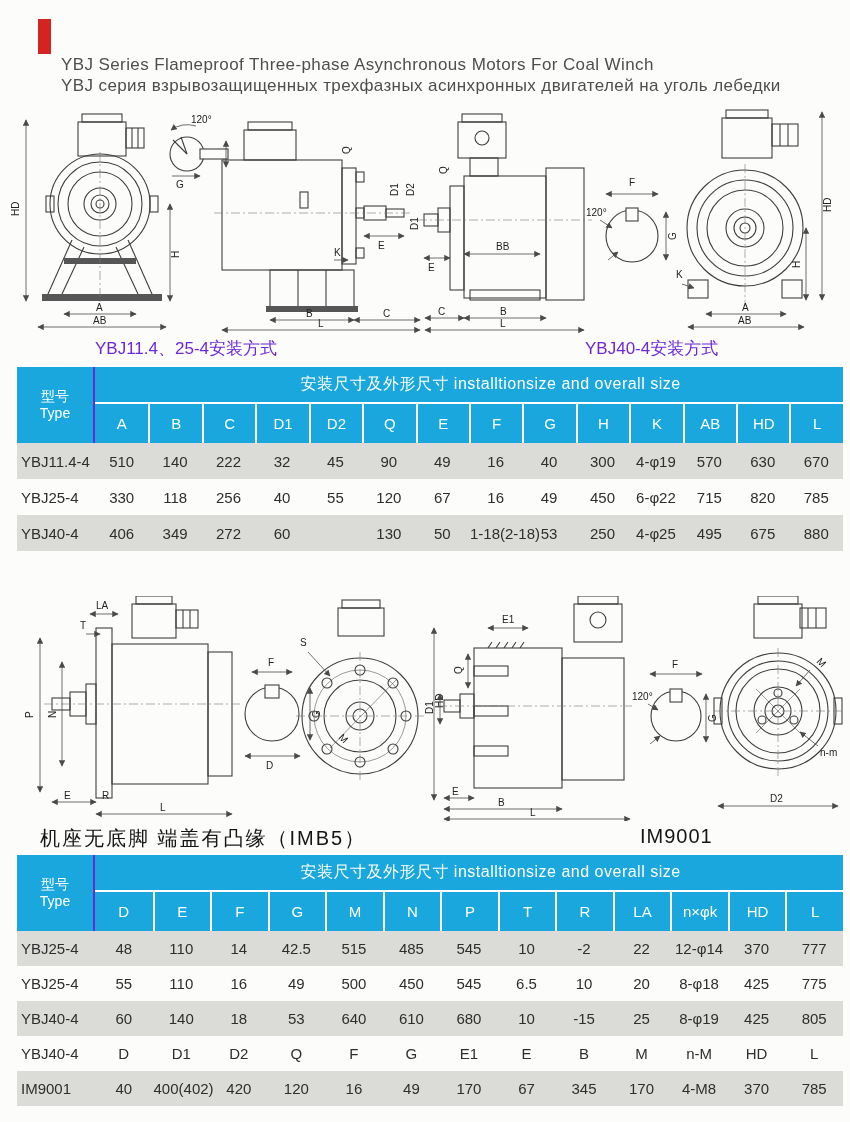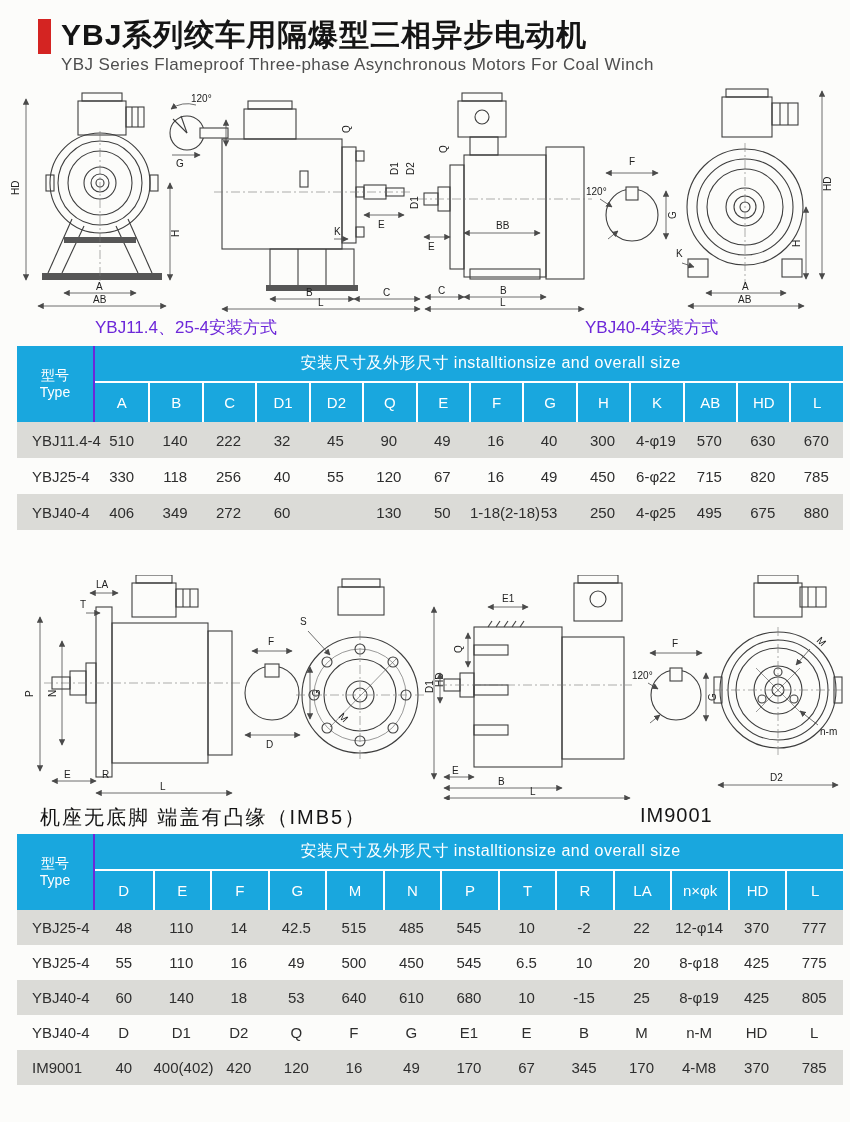--- a/index.html
+++ b/index.html
@@ -31,34 +31,34 @@
   table.dim-table{border-collapse:separate;border-spacing:0;table-layout:fixed;width:826px;margin-left:17px;font-size:15px;}
   table.dim-table col.typecol{width:78px;}
   table.dim-table th{background:var(--hdr,#19a7de);color:#fff;font-weight:normal;}
   th.type-cell{font-size:14px;line-height:17px;border-right:2px solid #6d28d9;}
   th.group-header{font-size:16px;height:33px;border-bottom:2px solid #fff;letter-spacing:0.5px;padding-left:44px;}
   th.col-th{height:37px;font-size:15px;}
   th.col-th + th.col-th{border-left:2px solid #fff;}
   tbody td{text-align:center;color:#2e2e2e;white-space:nowrap;}
   #table1 tbody td{height:34px;}
   #table2 tbody td{height:33px;}
-  td.type-col{text-align:left;padding-left:15px;}
+  td.type-col{text-align:left;padding-left:4px;}
   tr.row-gray td{background:#dbdbd7;}
   tr.row-white td{background:transparent;}
   td.small{font-size:15px;}
 </style>
 </head>
 <body>
 
 <div class="header">
   <div class="title-row">
     <div class="red-bar" style="background: rgb(212, 36, 34);"></div>
-    <h1>YBJ系列绞车用隔爆型三相异步电动机</h1>
   </div>
   <div class="subtitle">YBJ Series Flameproof Three-phase Asynchronous Motors For Coal Winch</div>
+  <div class="subtitle">YBJ серия взрывозащищенных трехфазных асинхронных двигателей на уголь лебедки</div>
 </div>
 
 <svg class="drawing" width="850" height="225" viewBox="0 0 850 225">
   <defs>
     <marker id="ar1" viewBox="0 0 10 10" refX="9" refY="5" markerWidth="8" markerHeight="8" orient="auto-start-reverse">
       <path d="M0,0L10,5L0,10z" fill="#4a4a4a"></path>
     </marker>
   </defs>
 
   <g>

